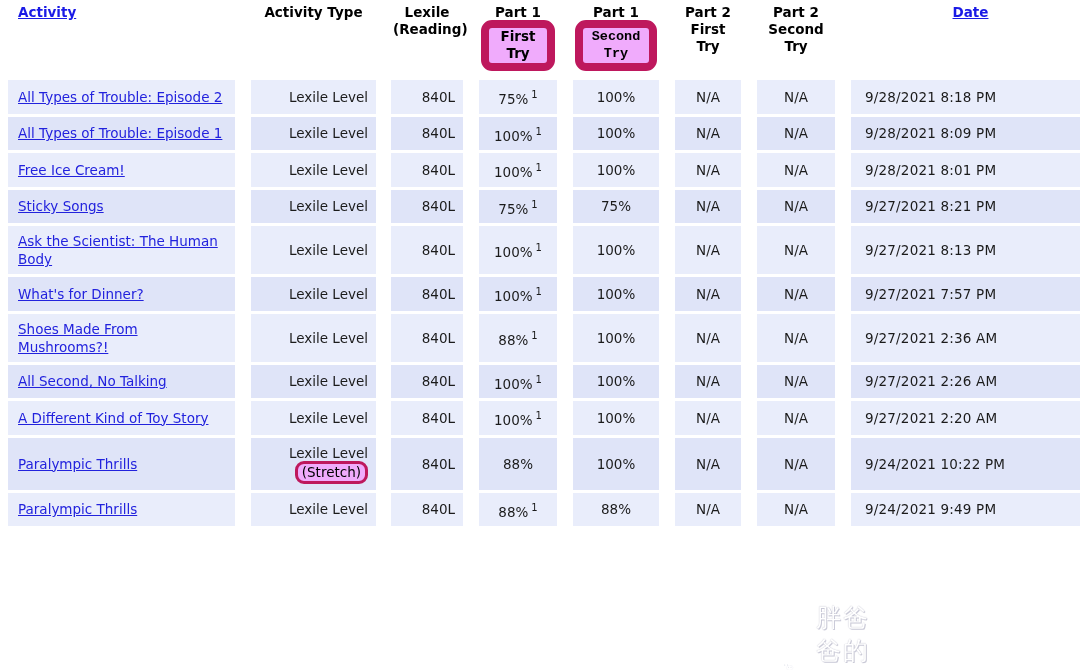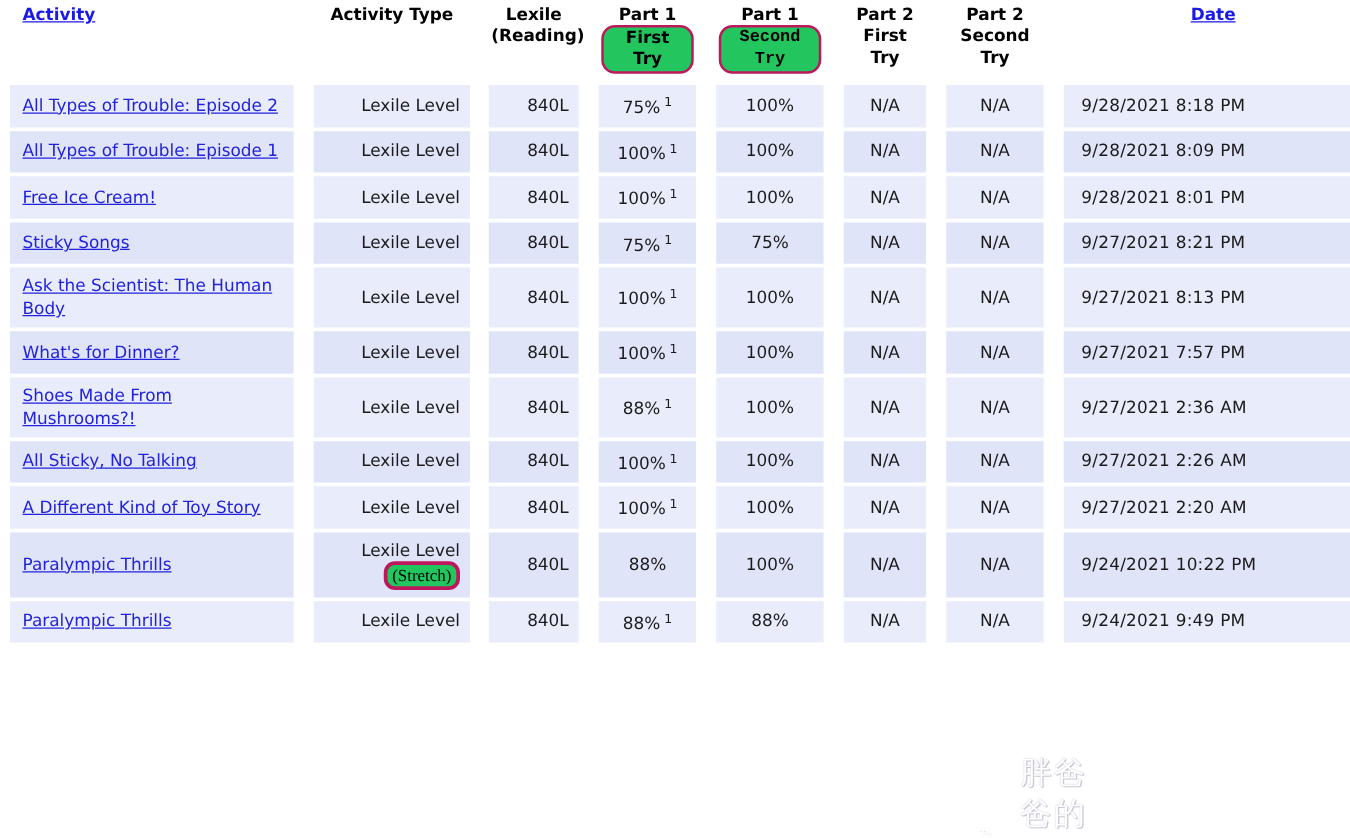--- a/index.html
+++ b/index.html
@@ -37,22 +37,22 @@
     color: #1a1ae6;
     text-decoration: underline;
     font-weight: bold;
     font-size: 13.5px;
     cursor: pointer;
   }
 
   
   .redbox {
     display: inline-block;
-    background: #22c55e;
-    border: 2px solid #be185d;
+    background: #f0abfc;
+    border: 8px solid #be185d;
     border-radius: 11px;
     padding: 0px 7px 1px 7px;
     line-height: 17px;
     font-weight: bold;
     font-size: 13.5px;
     color: #000;
     position: relative;
     z-index: 5;
   }
   .redbox.small {
@@ -319,21 +319,21 @@
           <td class="cell c-num"><span>100%</span></td>
           <td class="spacer"></td>
           <td class="cell c-num"><span>N/A</span></td>
           <td class="spacer"></td>
           <td class="cell c-num"><span>N/A</span></td>
           <td class="spacer"></td>
           <td class="cell c-date"><span>9/27/2021  2:36 AM</span></td>
         </tr>
         <tr class="r-even">
           <td class="spacer"></td>
-          <td class="cell c-activity"><a class="act">All Sticky, No Talking</a></td>
+          <td class="cell c-activity"><a class="act">All Second, No Talking</a></td>
           <td class="spacer"></td>
           <td class="cell c-type">
             <div>Lexile Level</div>
           </td>
           <td class="spacer"></td>
           <td class="cell c-lexile"><span>840L</span></td>
           <td class="spacer"></td>
           <td class="cell c-num"><span>100%</span><sup class="fn">1</sup></td>
           <td class="spacer"></td>
           <td class="cell c-num"><span>100%</span></td>
@@ -363,21 +363,21 @@
           <td class="cell c-num"><span>N/A</span></td>
           <td class="spacer"></td>
           <td class="cell c-date"><span>9/27/2021  2:20 AM</span></td>
         </tr>
         <tr class="r-even">
           <td class="spacer"></td>
           <td class="cell c-activity"><a class="act">Paralympic Thrills</a></td>
           <td class="spacer"></td>
           <td class="cell c-type">
             <div>Lexile Level</div>
-            <div style="margin-top: -1px; font-family: Liberation Serif, serif;"><span class="redbox small">(Stretch)</span></div>
+            <div style="margin-top: -1px;"><span class="redbox small">(Stretch)</span></div>
           </td>
           <td class="spacer"></td>
           <td class="cell c-lexile"><span>840L</span></td>
           <td class="spacer"></td>
           <td class="cell c-num"><span>88%</span></td>
           <td class="spacer"></td>
           <td class="cell c-num"><span>100%</span></td>
           <td class="spacer"></td>
           <td class="cell c-num"><span>N/A</span></td>
           <td class="spacer"></td>

